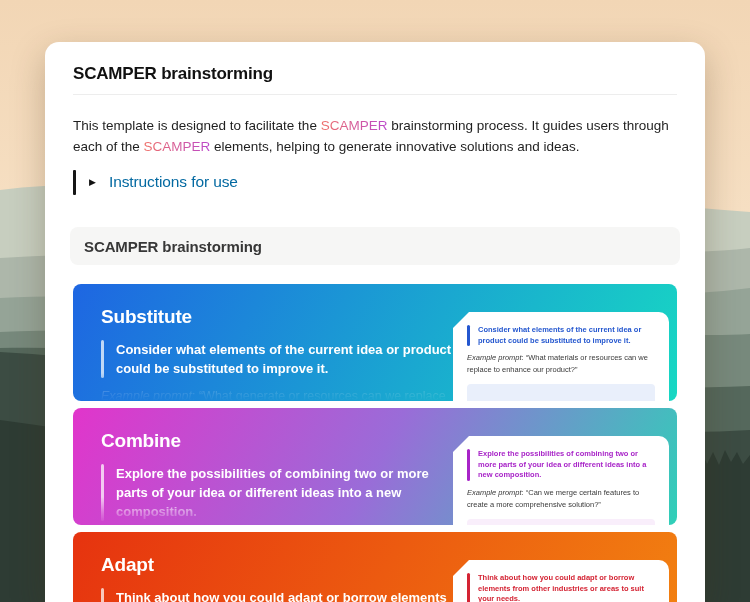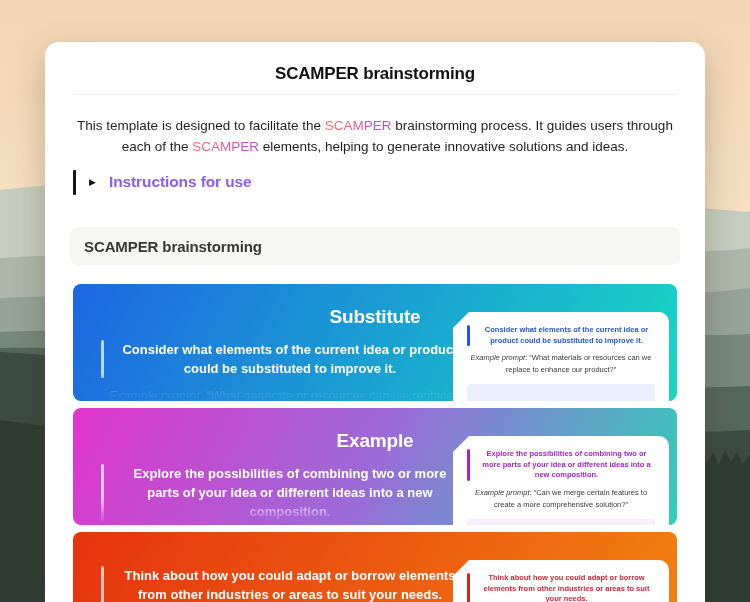--- a/index.html
+++ b/index.html
@@ -1,38 +1,38 @@
 <!DOCTYPE html>
 <html><head>
 <meta charset="utf-8">
 <style>
   * { margin:0; padding:0; box-sizing:border-box; }
   html,body { width:750px; height:602px; overflow:hidden; font-family:"Liberation Sans", sans-serif; }
-  .scene { position:relative; width:750px; height:602px; overflow:hidden; background:#f3d8b8;text-align:center; }
+  .scene { position:relative; width:750px; height:602px; overflow:hidden; background:#f3d8b8; }
   .bg-svg { position:absolute; inset:0; width:750px; height:602px; display:block; }
 
   
   .doc {
     position:absolute; left:45px; top:42px; width:660px; height:560px;
     background:#ffffff; border-radius:14px 14px 0 0;
     box-shadow:0 12px 34px rgba(70,45,20,.28);
     padding:0 28px; overflow:hidden;
   }
   .doc-title { margin-top:22px; font-size:17px; font-weight:700; color:#111; letter-spacing:-0.2px; }
   .title-divider { margin-top:10px; border:none; border-top:1px solid #ededed; }
   .intro { margin-top:20px; font-size:13.5px; line-height:21px; color:#1f1f1f; }
   .scamper { font-weight:400; color:#d6509e; }
   @supports ((-webkit-background-clip:text) or (background-clip:text)) {
     .scamper { -webkit-background-clip:text; background-clip:text; color:transparent; }
   }
 
   .toggle-row { margin-top:12px; display:flex; align-items:center; height:26px; cursor:pointer; }
   .focus-bar { width:3px; height:25px; background:#161616; border-radius:1px; margin-right:13px; }
   .toggle-arrow { font-size:9px; color:#111; margin-right:13px; line-height:1; }
-  .toggle-label { font-size:15.5px; font-weight:700; color:#8b5cf6; letter-spacing:-0.1px; }
+  .toggle-label { font-size:15.5px; font-weight:400; color:#0369a1; letter-spacing:-0.1px; }
 
   .section-header {
     margin:32px -3px 0; height:38px; background:#f6f6f5; border-radius:8px;
     display:flex; align-items:center; padding:0 14px; cursor:pointer;
   }
   .section-header-label { font-size:15px; font-weight:700; color:#373737; letter-spacing:-0.1px; }
 
   .cards { margin-top:19px; display:flex; flex-direction:column; gap:7px; }
   .scamper-card {
     position:relative; height:117px; border-radius:8px; overflow:hidden;
@@ -119,39 +119,40 @@
             <span class="inner-quote-bar" style="background: rgb(36, 87, 207);"></span>
             <span class="inner-quote-text" style="color: rgb(36, 87, 207);">Consider what elements of the current idea or product could be substituted to improve it.</span>
           </div>
           <div class="inner-example"><span class="ex-label">Example prompt</span><span>: “What materials or resources can we replace to enhance our product?”</span></div>
           <div class="inner-box" style="background: rgb(233, 239, 251);"></div>
         </div>
       </div>
 
       <div class="scamper-card" style="background: linear-gradient(118deg, rgb(225, 53, 203), rgb(154, 108, 216), rgb(47, 208, 184));">
         <div class="card-main">
-          <h2 class="card-title">Example</h2>
+          <h2 class="card-title">Combine</h2>
           <div class="card-quote">
             <span class="card-quote-bar"></span>
             <span class="card-quote-text">Explore the possibilities of combining two or more parts of your idea or different ideas into a new composition.</span>
           </div>
 
         </div>
         <div class="inner-card">
           <div class="inner-quote">
             <span class="inner-quote-bar" style="background: rgb(168, 36, 200);"></span>
             <span class="inner-quote-text" style="color: rgb(168, 36, 200);">Explore the possibilities of combining two or more parts of your idea or different ideas into a new composition.</span>
           </div>
           <div class="inner-example"><span class="ex-label">Example prompt</span><span>: “Can we merge certain features to create a more comprehensive solution?”</span></div>
           <div class="inner-box" style="background: rgb(249, 238, 251);"></div>
         </div>
       </div>
 
       <div class="scamper-card" style="background: linear-gradient(118deg, rgb(230, 51, 15), rgb(242, 130, 17));">
         <div class="card-main">
+          <h2 class="card-title">Adapt</h2>
           <div class="card-quote">
             <span class="card-quote-bar"></span>
             <span class="card-quote-text">Think about how you could adapt or borrow elements from other industries or areas to suit your needs.</span>
           </div>
 
         </div>
         <div class="inner-card">
           <div class="inner-quote">
             <span class="inner-quote-bar" style="background: rgb(212, 35, 51);"></span>
             <span class="inner-quote-text" style="color: rgb(212, 35, 51);">Think about how you could adapt or borrow elements from other industries or areas to suit your needs.</span>

